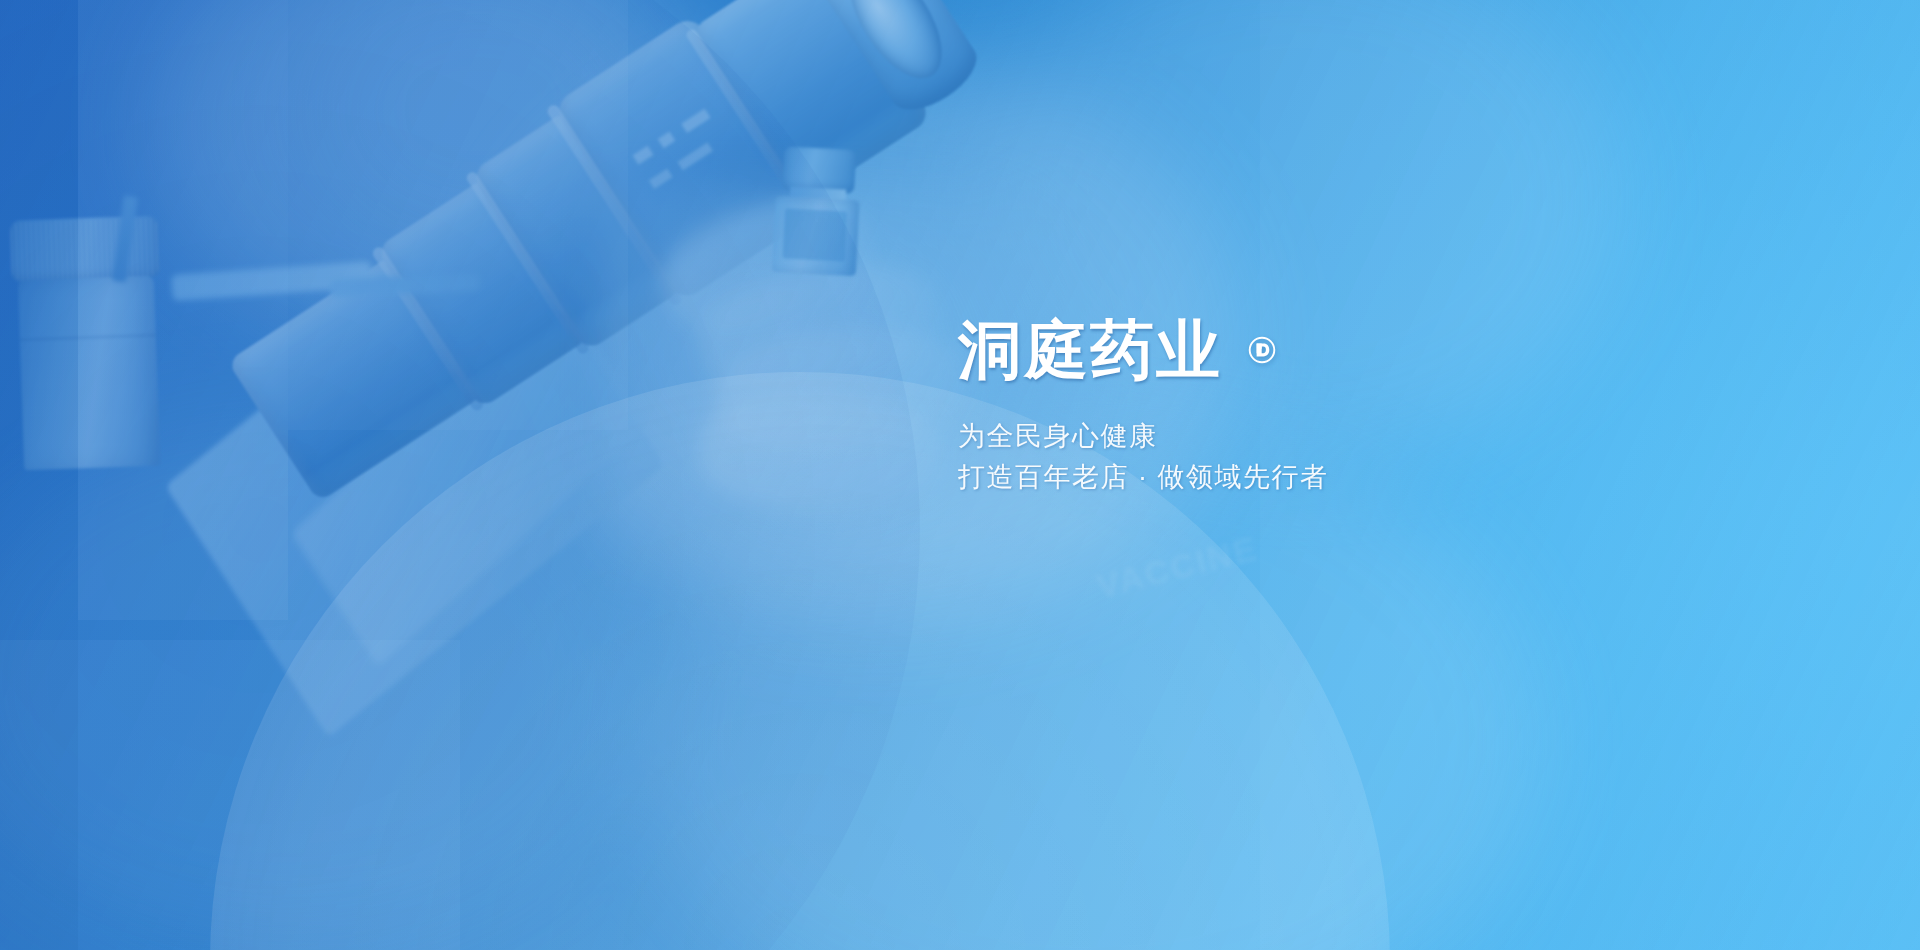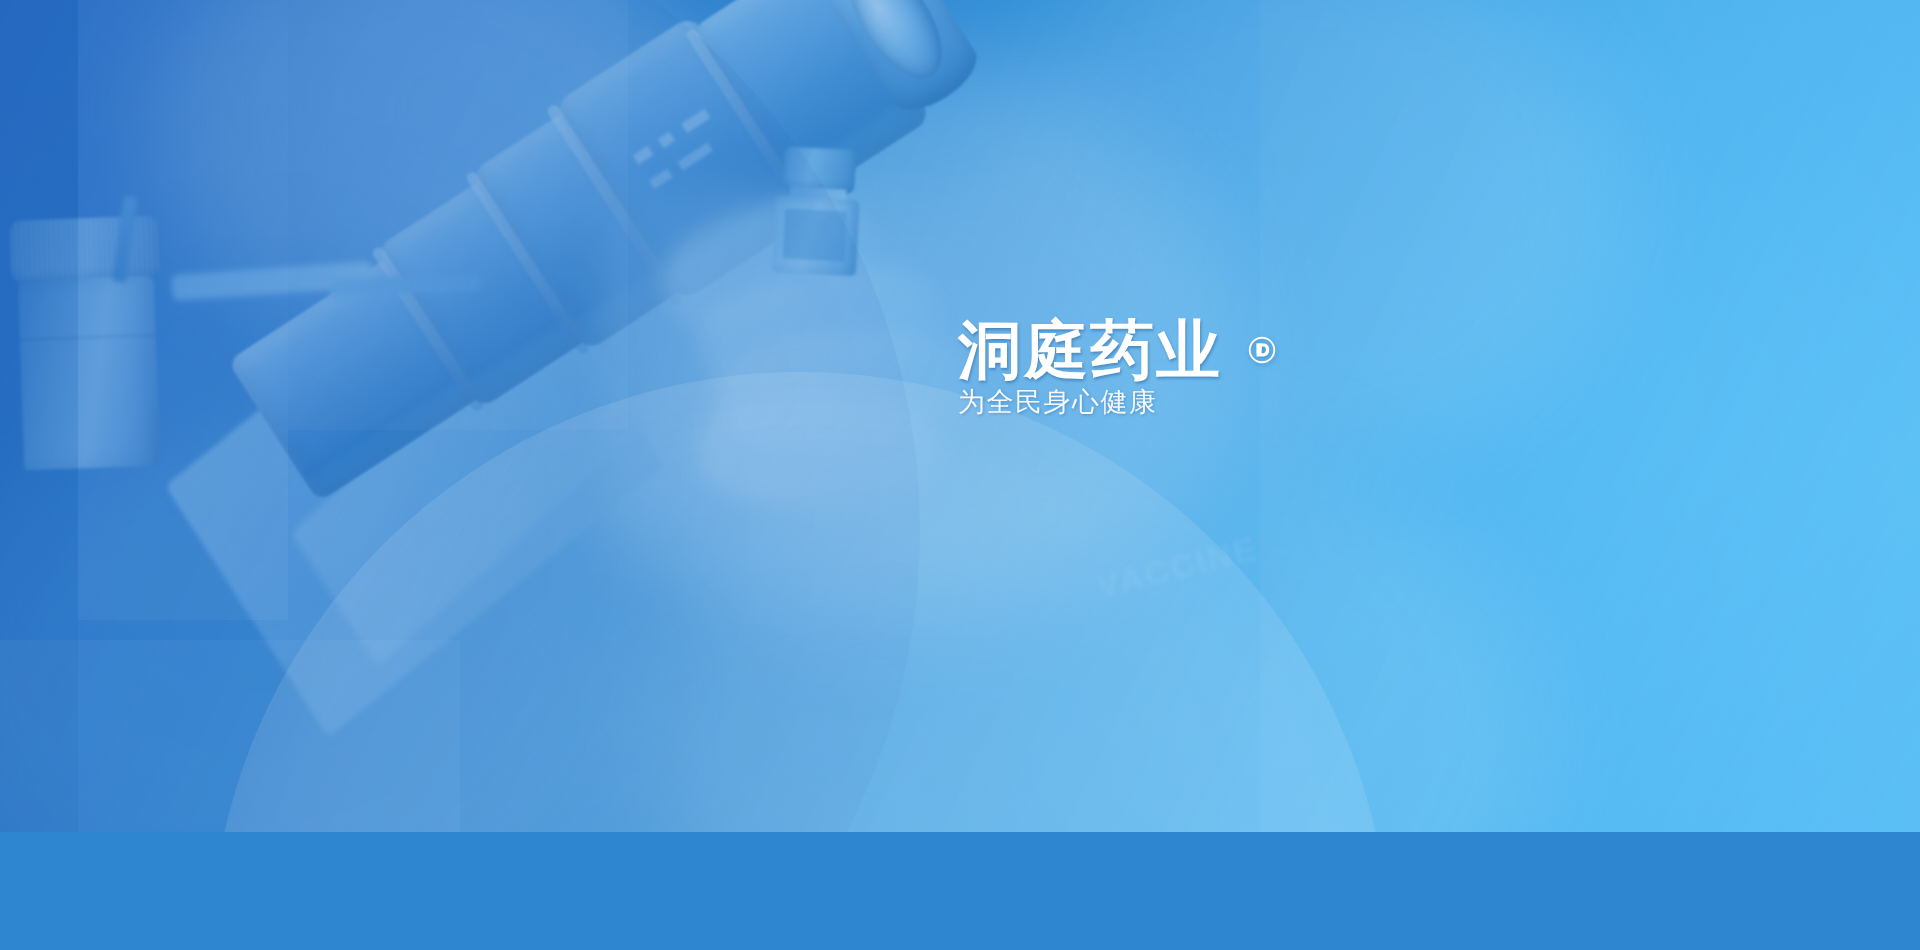--- a/index.html
+++ b/index.html
@@ -1,21 +1,21 @@
 <!DOCTYPE html>
 <html><head>
 <meta charset="utf-8">
 <title>洞庭药业</title>
 <style>
   * { margin:0; padding:0; box-sizing:border-box; }
   html,body { width:1920px; height:950px; overflow:hidden; background:#2f86d0; }
   body { font-family:"Liberation Sans","DejaVu Sans",sans-serif; }
 
   .hero{
-    position:relative; width:1920px; height:832px; overflow:hidden;
+    position:relative; width:1920px; height:950px; overflow:hidden;
     background:
       radial-gradient(120% 150% at 100% 55%, rgba(92,195,248,0.95) 0%, rgba(92,195,248,0) 62%),
       linear-gradient(118deg, #2b6cc2 0%, #2f86d0 34%, #3fa3e4 62%, #4cb4f0 86%, #52baf4 100%);
   }
 
   
   .photo{
     position:absolute; inset:0;
     filter:blur(0.6px);
   }
@@ -194,21 +194,21 @@
     letter-spacing:2px;
     text-shadow:1px 2px 3px rgba(22,74,140,0.42);
     white-space:nowrap;
   }
   .brand-mark{
     display:inline-flex; align-items:center; justify-content:center;
     width:28px; height:28px; margin:0 20px 0 26px; flex:0 0 auto;
     filter:drop-shadow(1px 2px 2px rgba(22,74,140,0.35));
   }
 
-  .tagline{ }
+  .tagline{ margin-top:34px; }
   .tagline .line{
     font-size:27px; color:rgba(255,255,255,0.94); line-height:1.52;
     letter-spacing:1.5px; font-weight:400;
     text-shadow:1px 1px 3px rgba(22,74,140,0.35);
     white-space:nowrap;
   }
 </style>
 </head>
 <body>
 
@@ -286,16 +286,17 @@
           <circle cx="14" cy="14" r="12.3" fill="none" stroke="#ffffff" stroke-width="1.9"></circle>
           <path d="M8.6 7.4 h7.1 c3.4 0 5.6 2.6 5.6 6.4 c0 3.9 -2.3 6.6 -5.8 6.6 h-1.9 v-3.2 h1.6 c1.7 0 2.7 -1.3 2.7 -3.4 c0 -2.0 -1.0 -3.2 -2.6 -3.2 h-1.6 v9.8 h-5.1 z" fill="#ffffff"></path>
           <path d="M8.6 7.4 h5.1 v5.0 l-5.1 5.0 z" fill="#ffffff"></path>
         </svg>
       </span>
 
     </div>
 
     <div class="tagline">
       <div class="line">为全民身心健康</div>
+      <div class="line">打造百年老店 · 做领域先行者</div>
     </div>
 
   </div>
 </div>
 
 </body></html>

